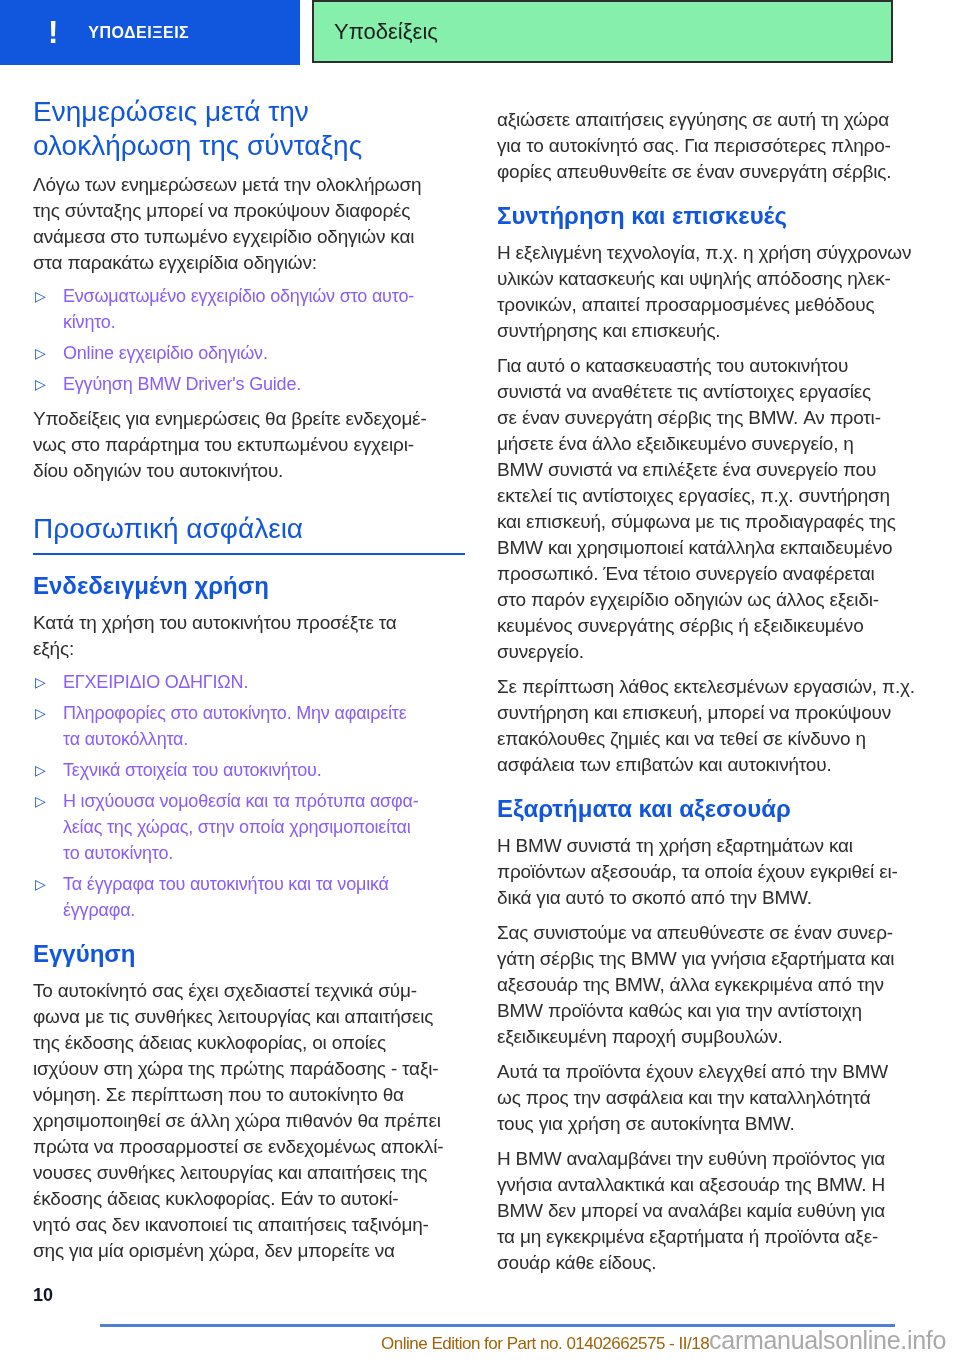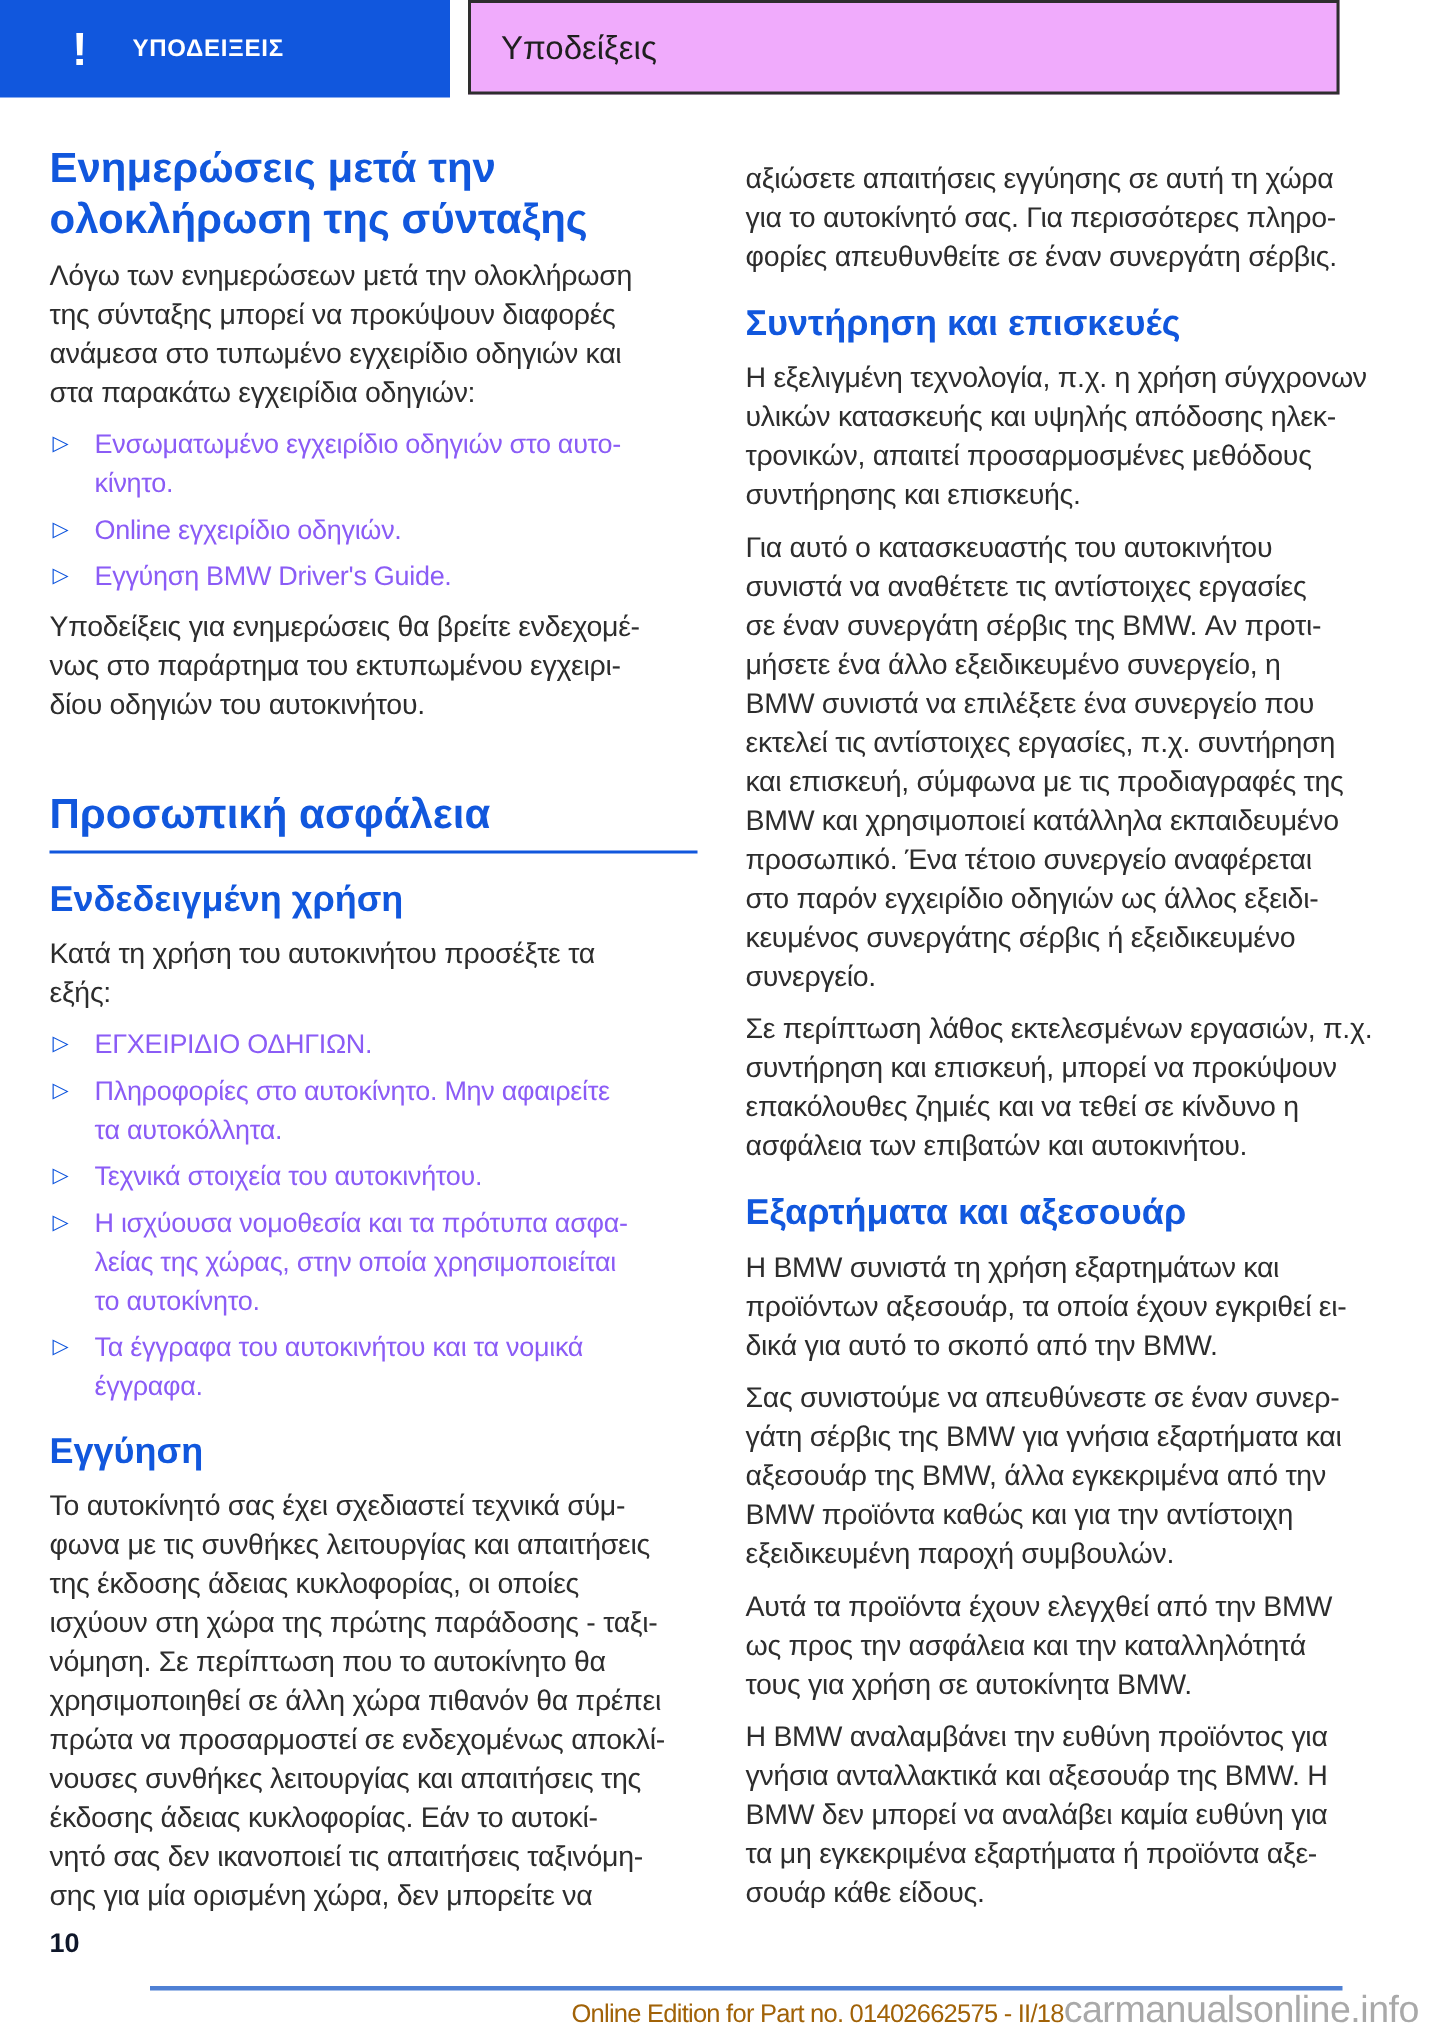--- a/index.html
+++ b/index.html
@@ -10,30 +10,30 @@
     color:#2d2d2d;
   }
 
   
   .hdr { position:absolute; top:0; left:0; right:0; height:65px; display:flex; align-items:flex-start; }
   .badge { width:300px; height:65px; background:#1157dd; color:#ffffff; display:flex; align-items:center; }
   .excl { margin-left:48px; font-weight:700; font-size:31px; line-height:1; }
   .badge-label { margin-left:30px; font-weight:700; font-size:16px; letter-spacing:.5px; }
   .chapter-box {
     margin-left:12px; width:581px; height:63px; border:2px solid #2e2e2e;
-    display:flex; align-items:center; padding-left:20px; font-size:22px; color:#1f1f1f; background:#f0abfc;
+    display:flex; align-items:center; padding-left:20px; font-size:22px; color:#1f1f1f; background:#86efac;
   }
 
   
   .cols { position:absolute; top:65px; left:33px; display:flex; gap:32px; }
   .col-left  { width:432px; padding-top:30px; }
   .col-right { width:410px; padding-top:42px; }
 
-  .h-xl { color:#1157dd; font-weight:700; font-size:28px; line-height:34px; white-space:pre; }
-  .h-rule { margin-top:40px; line-height:38px; padding-bottom:5px; border-bottom:2px solid #1157dd; }
+  .h-xl { color:#1157dd; font-weight:400; font-size:28px; line-height:34px; white-space:pre; }
+  .h-rule { margin-top:26px; line-height:38px; padding-bottom:5px; border-bottom:2px solid #1157dd; }
   .h-md { color:#1157dd; font-weight:700; font-size:24px; line-height:30px; margin-top:16px; white-space:pre; }
 
   .body { font-size:19px; line-height:26px; letter-spacing:-0.2px; margin-top:9px; white-space:pre; color:#2d2d2d; }
 
   .bullets { margin-top:7px; }
   .bullet { display:flex; }
   .bullet + .bullet { margin-top:5px; }
   .tri { flex:0 0 30px; padding-left:2px; font-size:14px; line-height:26px; color:#1157dd; font-family:"DejaVu Sans",sans-serif; }
   .btext { flex:1; font-size:18px; line-height:26px; letter-spacing:-0.2px; white-space:pre; color:#8b5cf6; }
 

